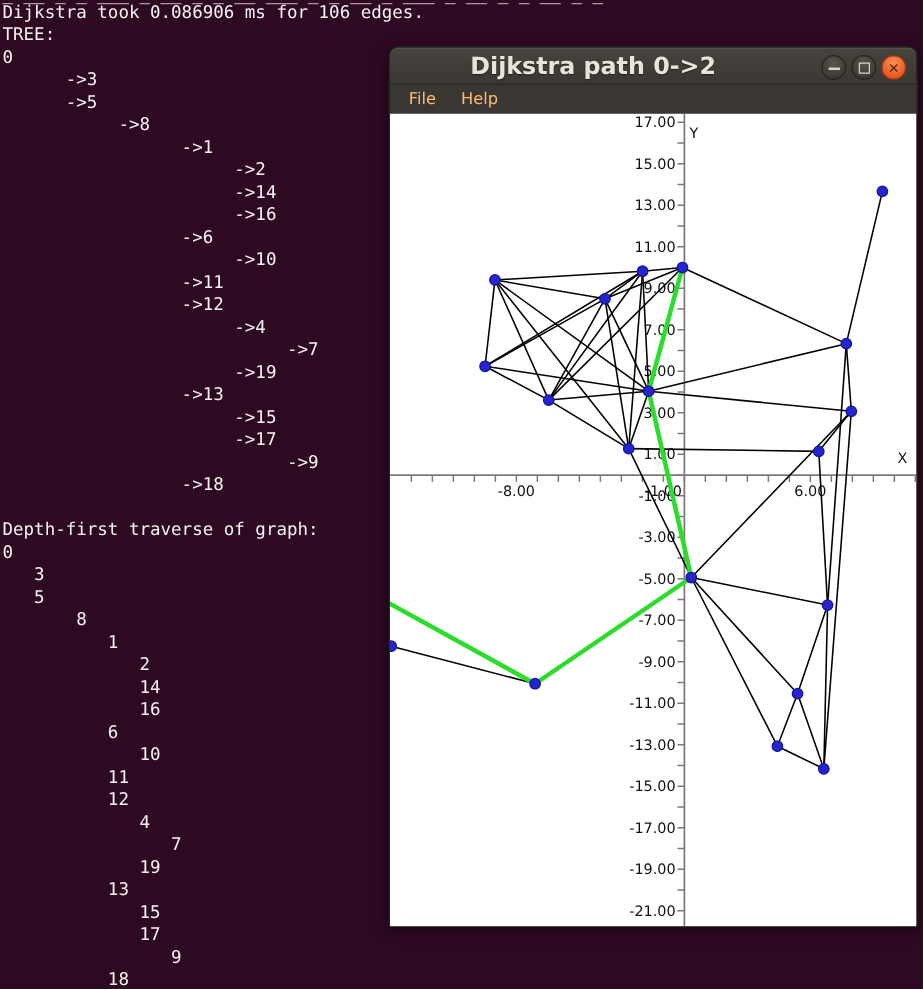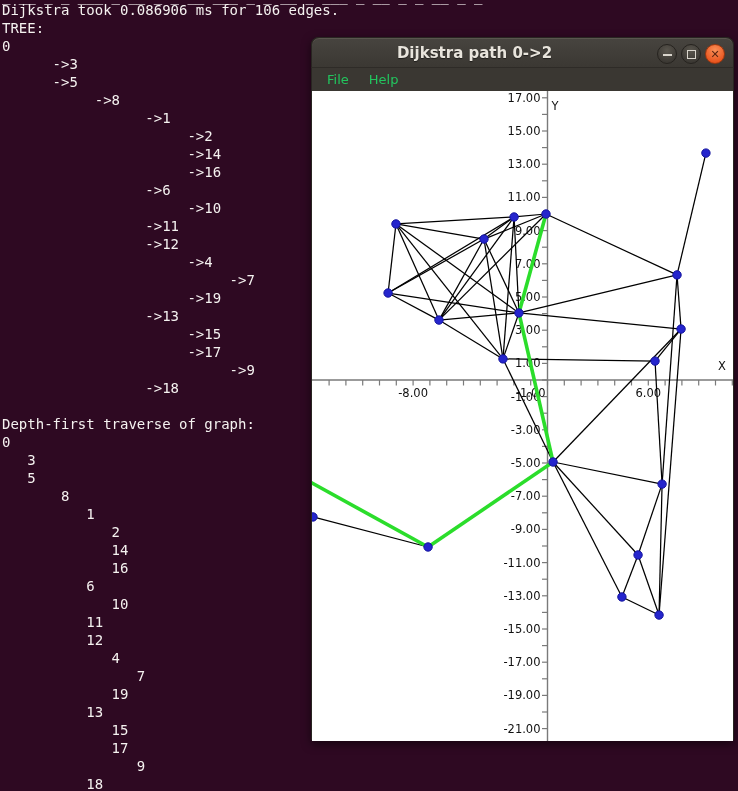--- a/index.html
+++ b/index.html
@@ -29,42 +29,42 @@
   }
   .titlebar{
     position:absolute;left:0;top:0;right:0;height:30px;
     border-radius:8px 8px 0 0;
     background:linear-gradient(#47443f 0%,#3b3833 100%);
     box-shadow:inset 0 1px 0 #5a564e;
     border:1px solid #282521;border-bottom:none;box-sizing:border-box;
   }
   .titlebar .title{
     position:absolute;left:0;right:96px;top:0;height:30px;line-height:30px;
-    text-align:center;color:#e8e4dc;font-size:15px;font-weight:bold;
+    text-align:center;color:#e8e4dc;font-size:19px;font-weight:bold;
     text-shadow:0 1px 1px rgba(0,0,0,.5);
   }
   .winbtns{position:absolute;right:8px;top:6px;display:flex;gap:4px;}
   .wbtn{
     width:20px;height:20px;border-radius:50%;box-sizing:border-box;
     border:1px solid #26231f;
     background:radial-gradient(circle at 50% 32%,#5a564e,#3b3833 75%);
     display:flex;align-items:center;justify-content:center;
     color:#d9d5cc;font-size:11px;line-height:1;
   }
   .wbtn.close{
     background:radial-gradient(circle at 50% 30%,#fa9058,#e8531d 78%);
     border-color:#9c370f;color:#5a2410;font-weight:bold;
   }
   .wbtn .sq{width:7px;height:7px;border:1px solid #d9d5cc;display:block;}
   .wbtn .dash{width:9px;height:0;border-top:2px solid #d9d5cc;display:block;margin-top:1px;}
   .menubar{
     position:absolute;left:0;top:30px;right:0;height:24px;
     background:#3a3732;border-top:1px solid #2e2b27;box-sizing:border-box;
     border-left:1px solid #282521;border-right:1px solid #282521;
-    color:#22c55e;font-size:13px;
+    color:#fdba74;font-size:13px;
     display:flex;align-items:center;gap:6px;padding-left:8px;
   }
   .menubar .mitem{padding:2px 7px;}
   .plot{
     position:absolute;left:1px;top:54px;width:421px;height:650px;
     background:#ffffff;
   }
   .plot svg{display:block;}
 </style>
 </head>

